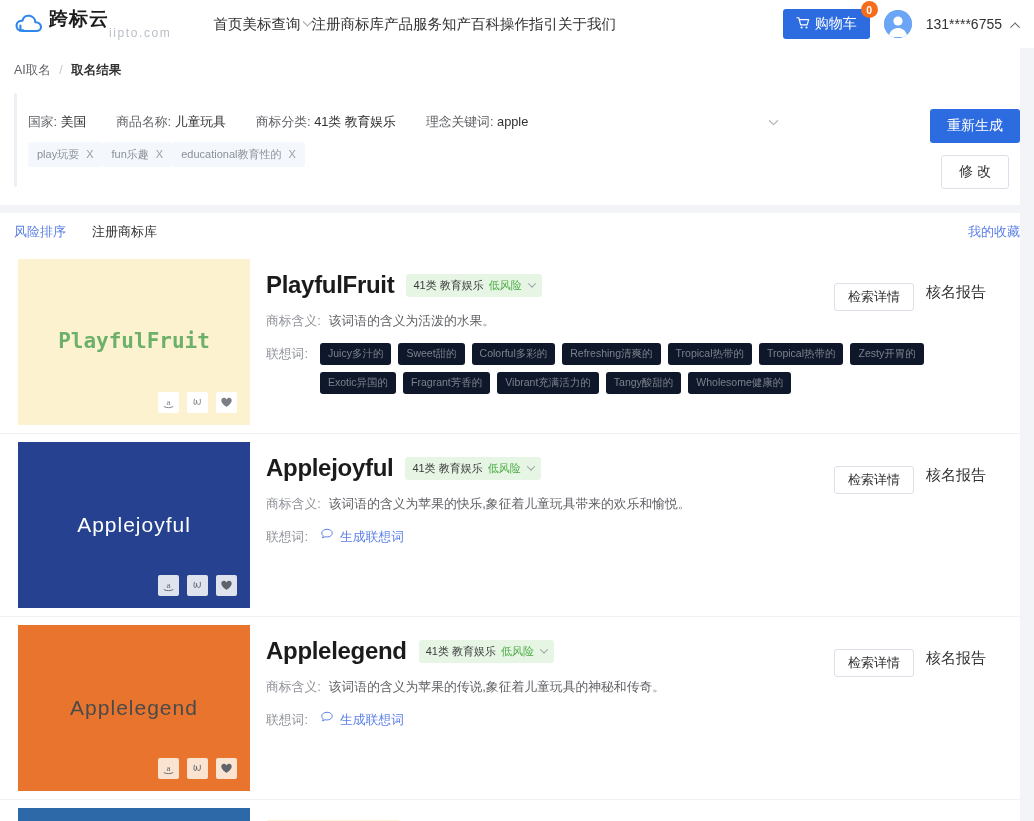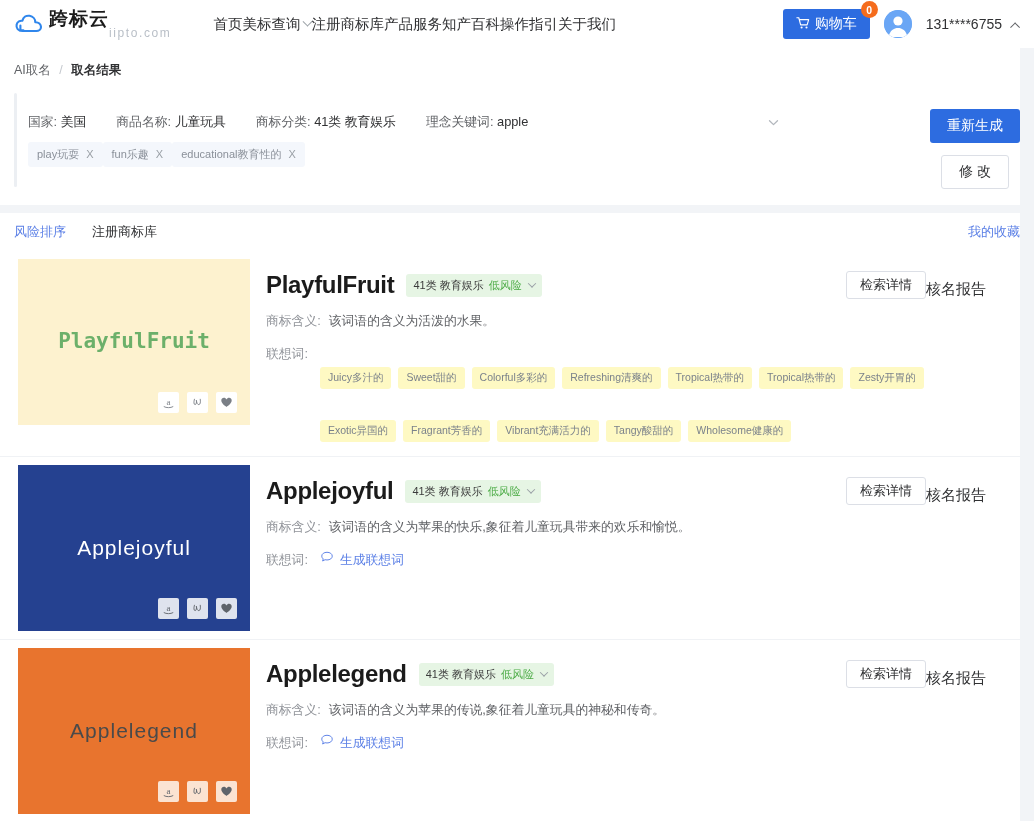--- a/index.html
+++ b/index.html
@@ -137,27 +137,27 @@
   .risk-low .lvl { color: #4bab45; }
   .risk-mid { background: #fdf3d6; }
   .risk-mid .lvl { color: #e09b18; }
 
   .meaning { margin-top: 14px; font-size: 12.8px; color: #606266; display: flex; }
   .meaning .lab { color: #909399; flex: 0 0 auto; margin-right: 8px; }
   .assoc { margin-top: 13px; font-size: 12.8px; display: flex; align-items: flex-start; }
   .assoc .lab { color: #909399; flex: 0 0 auto; margin-right: 12px; line-height: 22px; }
   .assoc-tags { display: flex; flex-wrap: wrap; gap: 7px; max-width: 670px; }
   .assoc-tag {
-    background: #fef9c3; color: #7b828b; font-size: 10.5px; border-radius: 3px;
-    padding: 4px 8px; white-space: nowrap; cursor: pointer; margin-top: 24px;
+    background: #0f172a; color: #7b828b; font-size: 10.5px; border-radius: 3px;
+    padding: 4px 8px; white-space: nowrap; cursor: pointer;
   }
   .gen-link { color: #5a7fe6; display: flex; align-items: center; gap: 6px; cursor: pointer; font-size: 12.8px; line-height: 22px; }
 
   .cactions {
-    position: absolute; right: 48px; top: 20px; display: flex; align-items: flex-end; 
+    position: absolute; right: 48px; top: 32px; display: flex; align-items: flex-start; gap: 12px;
   }
   .btn-outline {
     background: #fff; color: #303133; border: 1px solid #dcdfe6; border-radius: 3px;
     font-size: 13px; height: 28px; padding: 0 13px; cursor: pointer;
   }
   .link-plain { color: #303133; font-size: 15px; cursor: pointer; }
 
   
   .gutter {
     position: absolute; right: 0; top: 48px; bottom: 0; width: 14px;

